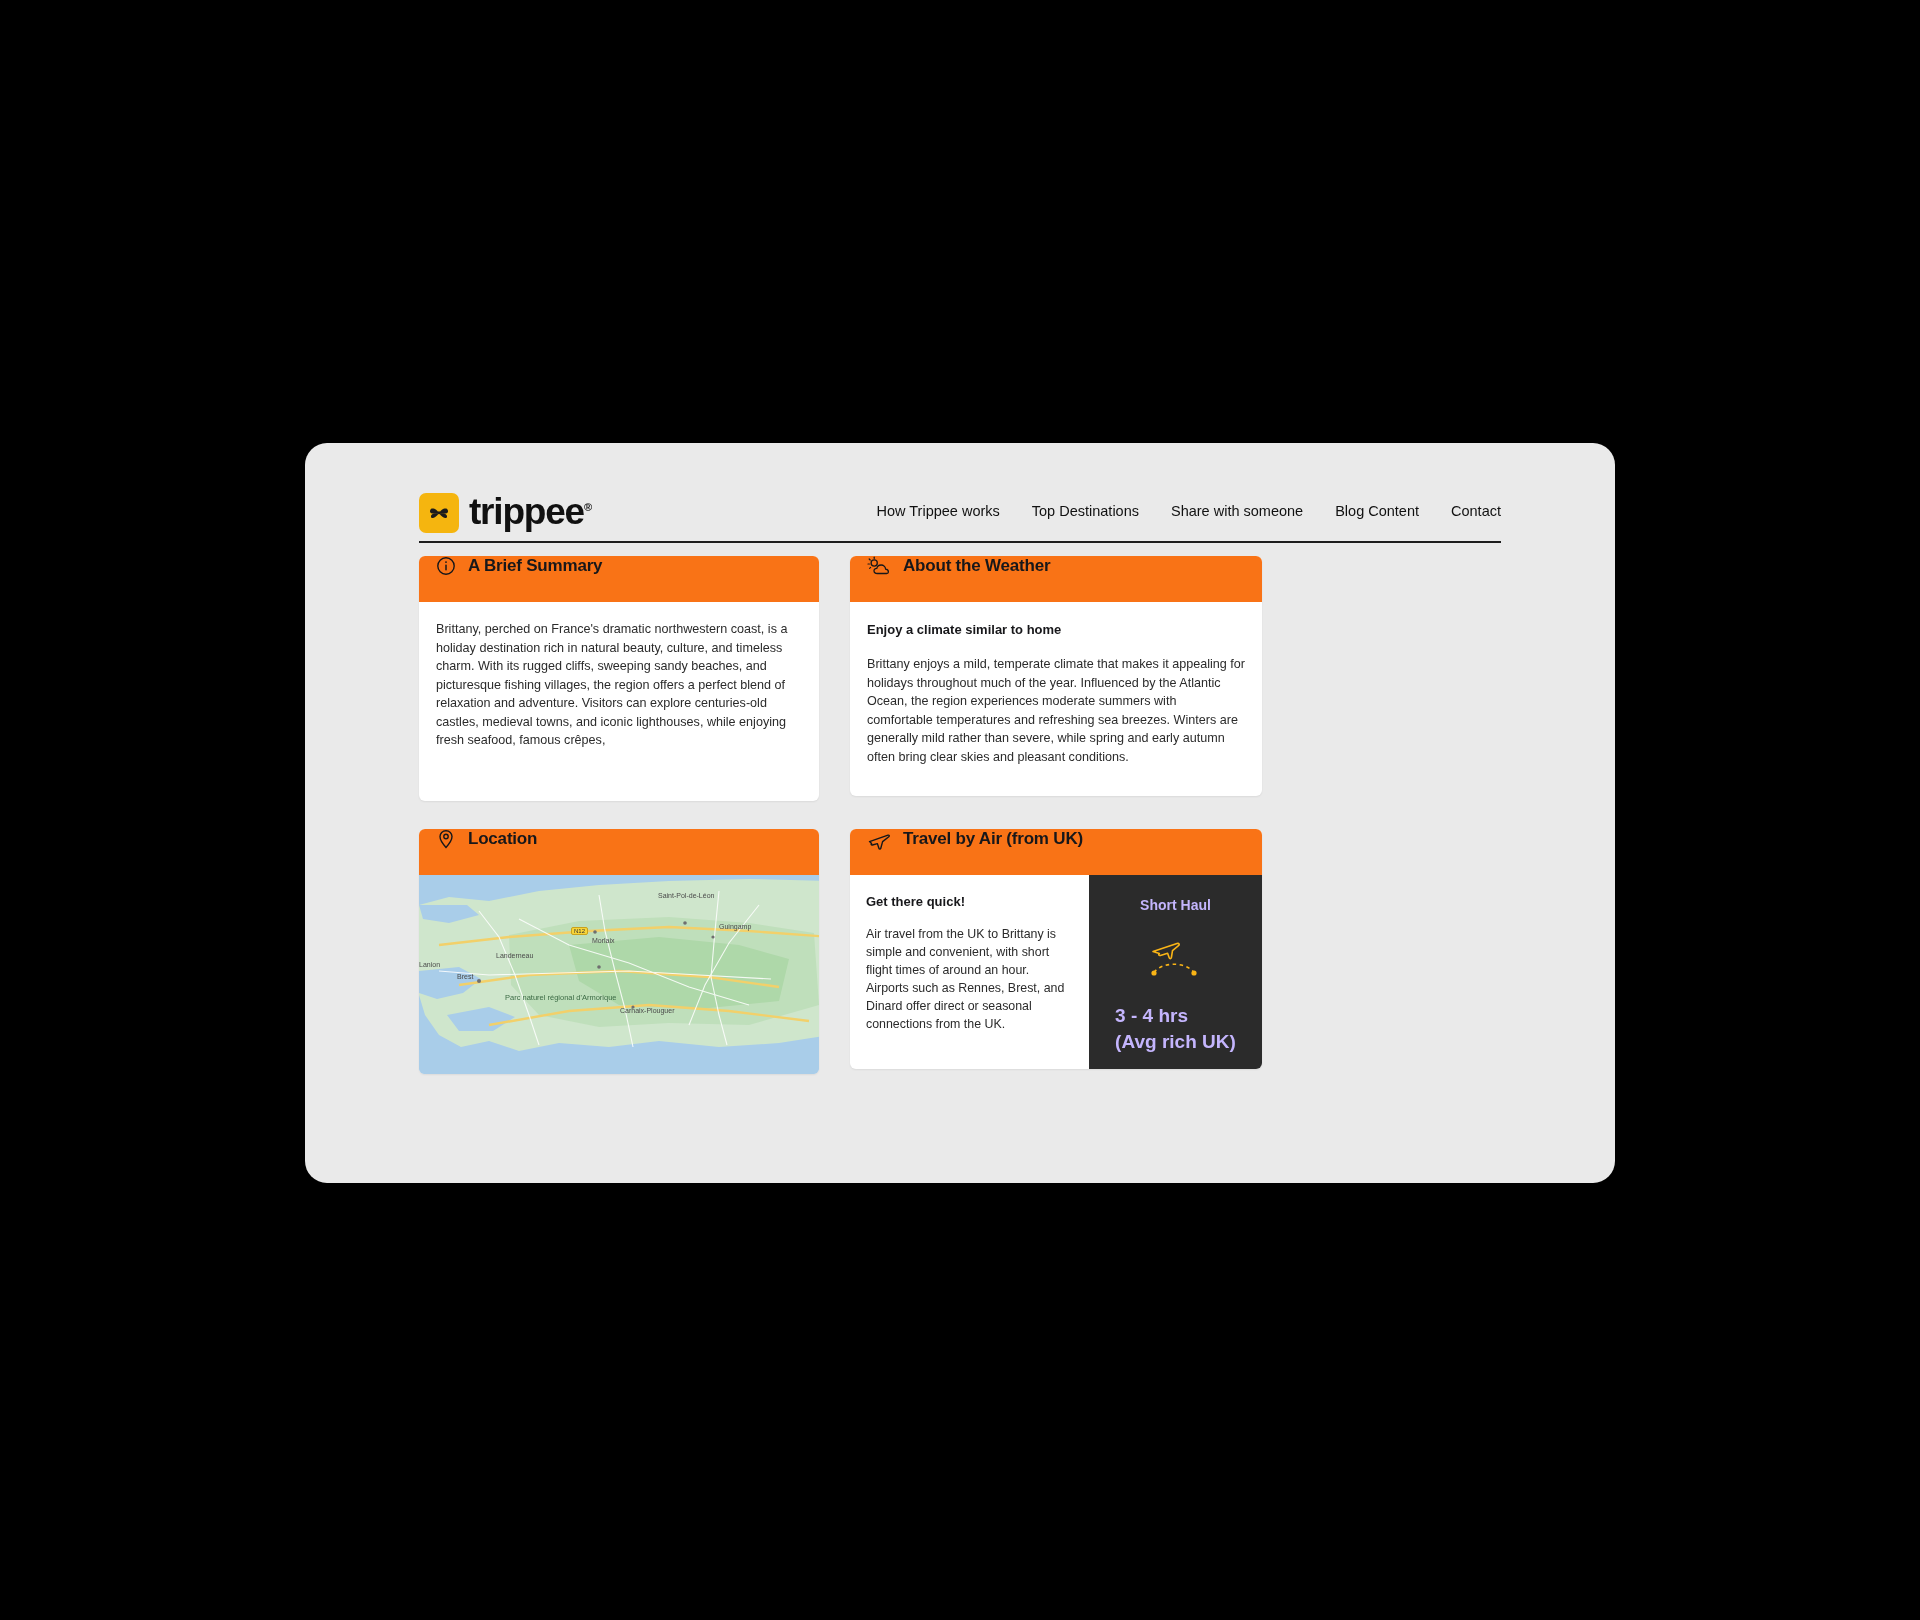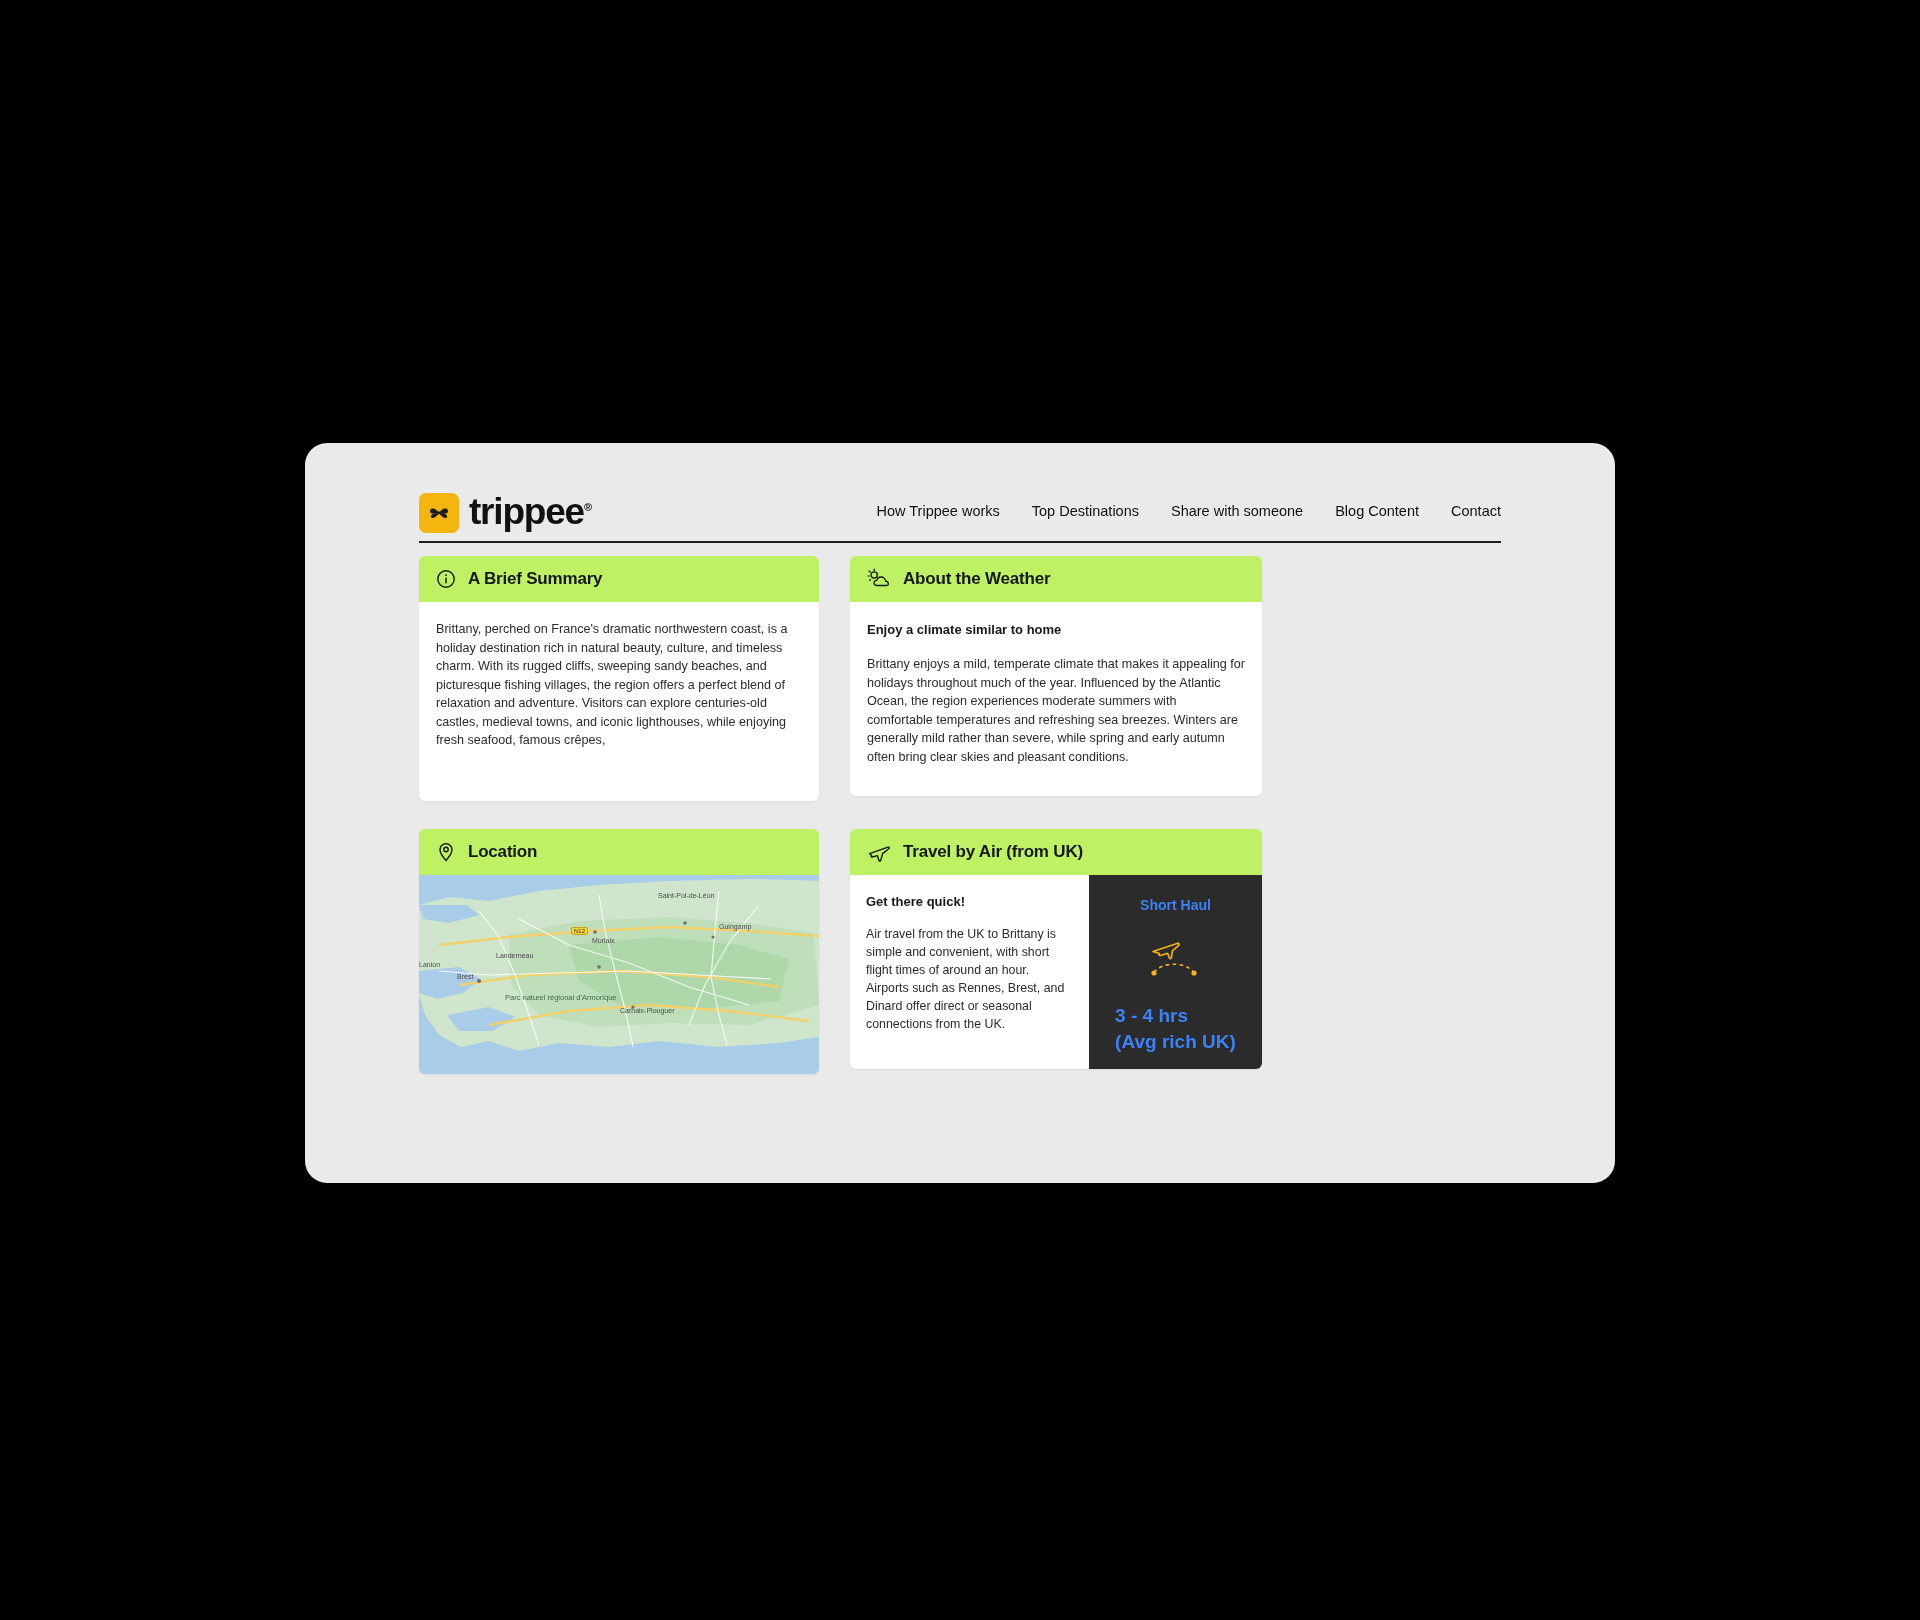--- a/index.html
+++ b/index.html
@@ -107,24 +107,24 @@
   }
 
   .card {
     background: #ffffff;
     border-radius: 6px;
     overflow: hidden;
     box-shadow: 0 1px 2px rgba(0,0,0,0.07);
   }
 
   .card-head {
-    background: #bef264;
+    background: #f97316;
     height: 46px;
     display: flex;
-    align-items: center;
+    align-items: flex-start;
     gap: 12px;
     padding: 0 17px;
   }
   .card-head .title {
     font-size: 17px;
     font-weight: 700;
     color: #17171a;
     letter-spacing: -0.2px;
   }
   .card-head .hicon { display:flex; align-items:center; }
@@ -172,21 +172,21 @@
   }
   .air-text .sub {
     font-size: 13px;
     font-weight: 700;
     color: #17171a;
     margin: 0 0 14px 0;
   }
   .air-panel {
     width: 42%;
     background: #2b2b2b;
-    color: #3b82f6;
+    color: #c4b5fd;
     display: flex;
     flex-direction: column;
     align-items: center;
     justify-content: flex-start;
     padding-top: 22px;
     box-sizing: border-box;
   }
   .air-panel .ptitle {
     font-size: 14px;
     font-weight: 700;

